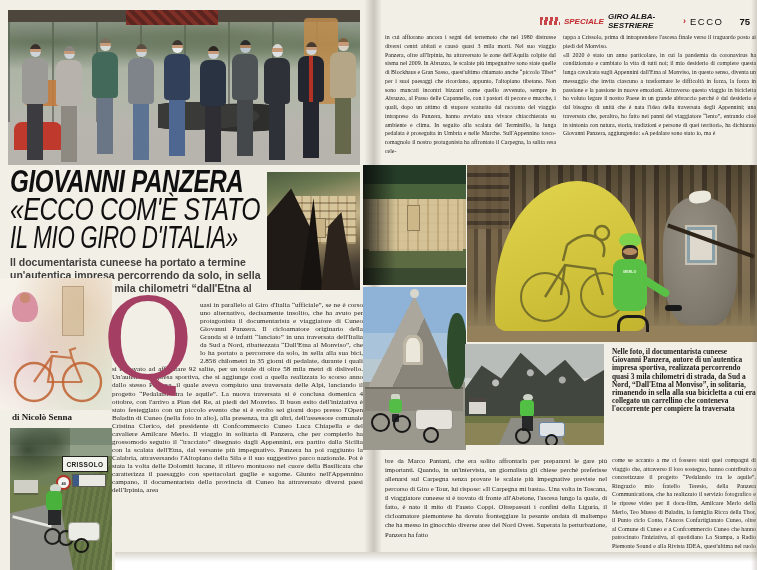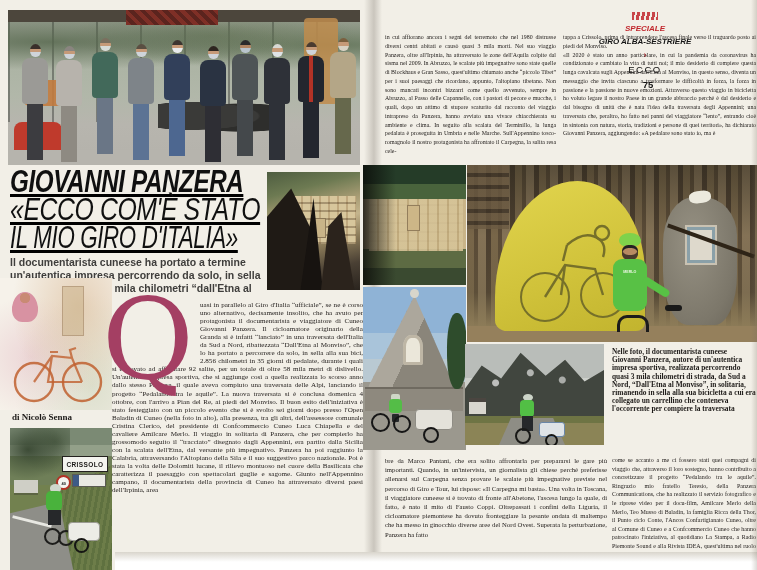--- a/index.html
+++ b/index.html
@@ -1,19 +1,19 @@
 <!DOCTYPE html>
 <html><head>
 <meta charset="utf-8">
 <style>
   html,body{margin:0;padding:0;}
   body{width:757px;height:570px;overflow:hidden;background:#fff;
        font-family:"Liberation Serif", serif;}
   #canvas{position:relative;width:757px;height:570px;background:#f2efe7;overflow:hidden;}
-  .ab{position:absolute;flex-direction:column;}
+  .ab{position:absolute;}
   .photo{position:absolute;overflow:hidden;}
   .txt{color:#262220;text-align:justify;overflow:hidden;}
   
   .hl{font-family:"Liberation Sans",sans-serif;font-style:italic;white-space:nowrap;
       transform-origin:0 50%;color:#101010;letter-spacing:-.5px;line-height:28px;}
   
   .dropQ{font-family:"DejaVu Serif",serif;color:#a43f63;font-size:112px;line-height:90px;
          font-weight:400;pointer-events:none;}
   
   .hdr{display:flex;align-items:center;gap:4px;font-family:"Liberation Sans",sans-serif;}
@@ -92,21 +92,21 @@
       <div class="p-torso" style="background:linear-gradient(90deg,#23262e 0 42%,#b33226 42% 58%,#23262e 58%);"></div>
       <div class="p-legs" style="background:#23262e;"></div>
       </div>
     <div class="person" style="left:320px;top:28px;">
       <div class="p-head" style="background:linear-gradient(180deg,#7a5f3e 0 34%,#c69a78 34% 58%,#d9d2c4 58%);"></div>
       <div class="p-torso" style="background:#b4a687;"></div>
       <div class="p-legs" style="background:#66684c;"></div>
       </div>
   </div>
 
-  <div class="ab" style="left:10px;top:168px;text-decoration:underline;">
+  <div class="ab" style="left:10px;top:168px;">
     <div class="hl" style="font-weight:700;font-size:31px;transform:scaleX(.78);">GIOVANNI PANZERA</div>
     <div class="hl" style="font-weight:400;font-size:31px;transform:scaleX(.80);">«ECCO COM'È STATO</div>
     <div class="hl" style="font-weight:400;font-size:31px;transform:scaleX(.72);">IL MIO GIRO D'ITALIA»</div>
   </div>
 
   <div class="ab" style="left:10px;top:256px;width:266px;font-family:'Liberation Sans',sans-serif;
               font-size:10.5px;line-height:13px;font-weight:700;color:#3f3e3c;">Il documentarista cuneese ha portato a termine un'autentica impresa percorrendo da solo, in sella alla sua bici, quasi 3 mila chilometri “dall'Etna al Monviso”</div>
 
   <div class="photo" style="left:267px;top:172px;width:93px;height:118px;
               background:linear-gradient(165deg,#4e5d40 0%,#6d7a52 18%,#a89c74 34%,#c4b48c 46%,#8a7a58 62%,#4a4034 80%,#2a241e 100%);">
@@ -175,21 +175,21 @@
 
   <div class="ab" style="left:364px;top:0;width:18px;height:562px;
               background:linear-gradient(90deg,transparent,rgba(60,50,40,.18) 45%,rgba(60,50,40,.22) 55%,transparent);"></div>
 
   <div class="ab hdr" style="left:540px;top:12px;width:210px;justify-content:flex-end;">
     <span class="speedlines"></span>
     <span style="font-size:8px;font-style:italic;font-weight:700;color:#c1272d;">SPECIALE</span>
     <span style="font-size:8px;font-style:italic;font-weight:700;color:#161616;">GIRO ALBA-SESTRIERE</span>
     <span style="font-size:9px;font-weight:700;color:#c1272d;">›</span>
     <span style="font-size:9.5px;letter-spacing:1.5px;color:#111;">ECCO</span>
-    <span style="font-size:9.5px;font-weight:700;color:#111;margin-left:6px;">75</span>
+    <span style="font-size:9.5px;font-weight:700;color:#111;margin-left:12px;">75</span>
   </div>
 
   <div class="ab txt" style="left:385px;top:33px;width:171px;height:133px;font-size:5.9px;line-height:8.75px;">in cui affiorano ancora i segni del terremoto che nel 1980 distrusse diversi centri abitati e causò quasi 3 mila morti. Nel suo viaggio Panzera, oltre all'Irpinia, ha attraversato le zone dell'Aquila colpite dal sisma nel 2009. In Abruzzo, le scalate più impegnative sono state quelle di Blockhaus e Gran Sasso, quest'ultimo chiamato anche “piccolo Tibet” per i suoi paesaggi che ricordano, appunto, l'altopiano tibetano. Non sono mancati incontri bizzarri come quello avvenuto, sempre in Abruzzo, al Passo delle Capannelle, con i pastori di pecore e mucche, i quali, dopo un attimo di stupore scaturito dal racconto del viaggio intrapreso da Panzera, hanno avviato una vivace chiacchierata su ambiente e clima. In seguito alla scalata del Terminillo, la lunga pedalata è proseguita in Umbria e nelle Marche. Sull'Appennino tosco-romagnolo il nostro protagonista ha affrontato il Carpegna, la salita resa cele-</div>
   <div class="ab" style="left:563px;top:33px;width:193px;height:133px;overflow:hidden;">
     <div class="txt" style="font-size:5.9px;line-height:8.75px;">tappa a Crissolo, prima di intraprendere l'ascesa finale verso il traguardo posto ai piedi del Monviso.</div>
     <div class="txt" style="font-size:5.9px;line-height:8.75px;">«Il 2020 è stato un anno particolare, in cui la pandemia da coronavirus ha condizionato e cambiato la vita di tutti noi; il mio desiderio di compiere questa lunga cavalcata sugli Appennini dall'Etna al Monviso, in questo senso, diventa un messaggio che invita ciascuno a trasformare le difficoltà in forza, la forza in passione e la passione in nuove emozioni. Attraverso questo viaggio in bicicletta ho voluto legare il nostro Paese in un grande abbraccio perché è dal desiderio e dal bisogno di unità che è nata l'idea della traversata degli Appennini; una traversata che, peraltro, ho fatto nei panni del viaggiatore “lento”, entrando cioè in sintonia con natura, storia, tradizioni e persone di quei territori», ha dichiarato Giovanni Panzera, aggiungendo: «A pedalare sono stato io, ma è</div>
   </div>
 
   <div class="photo" style="left:363px;top:165px;width:103px;height:120px;
               background:linear-gradient(180deg,#253c28 0 16%,#49633c 16% 28%,#c9b488 28% 70%,#5d6b43 70% 86%,#3a4a30 86%);">

